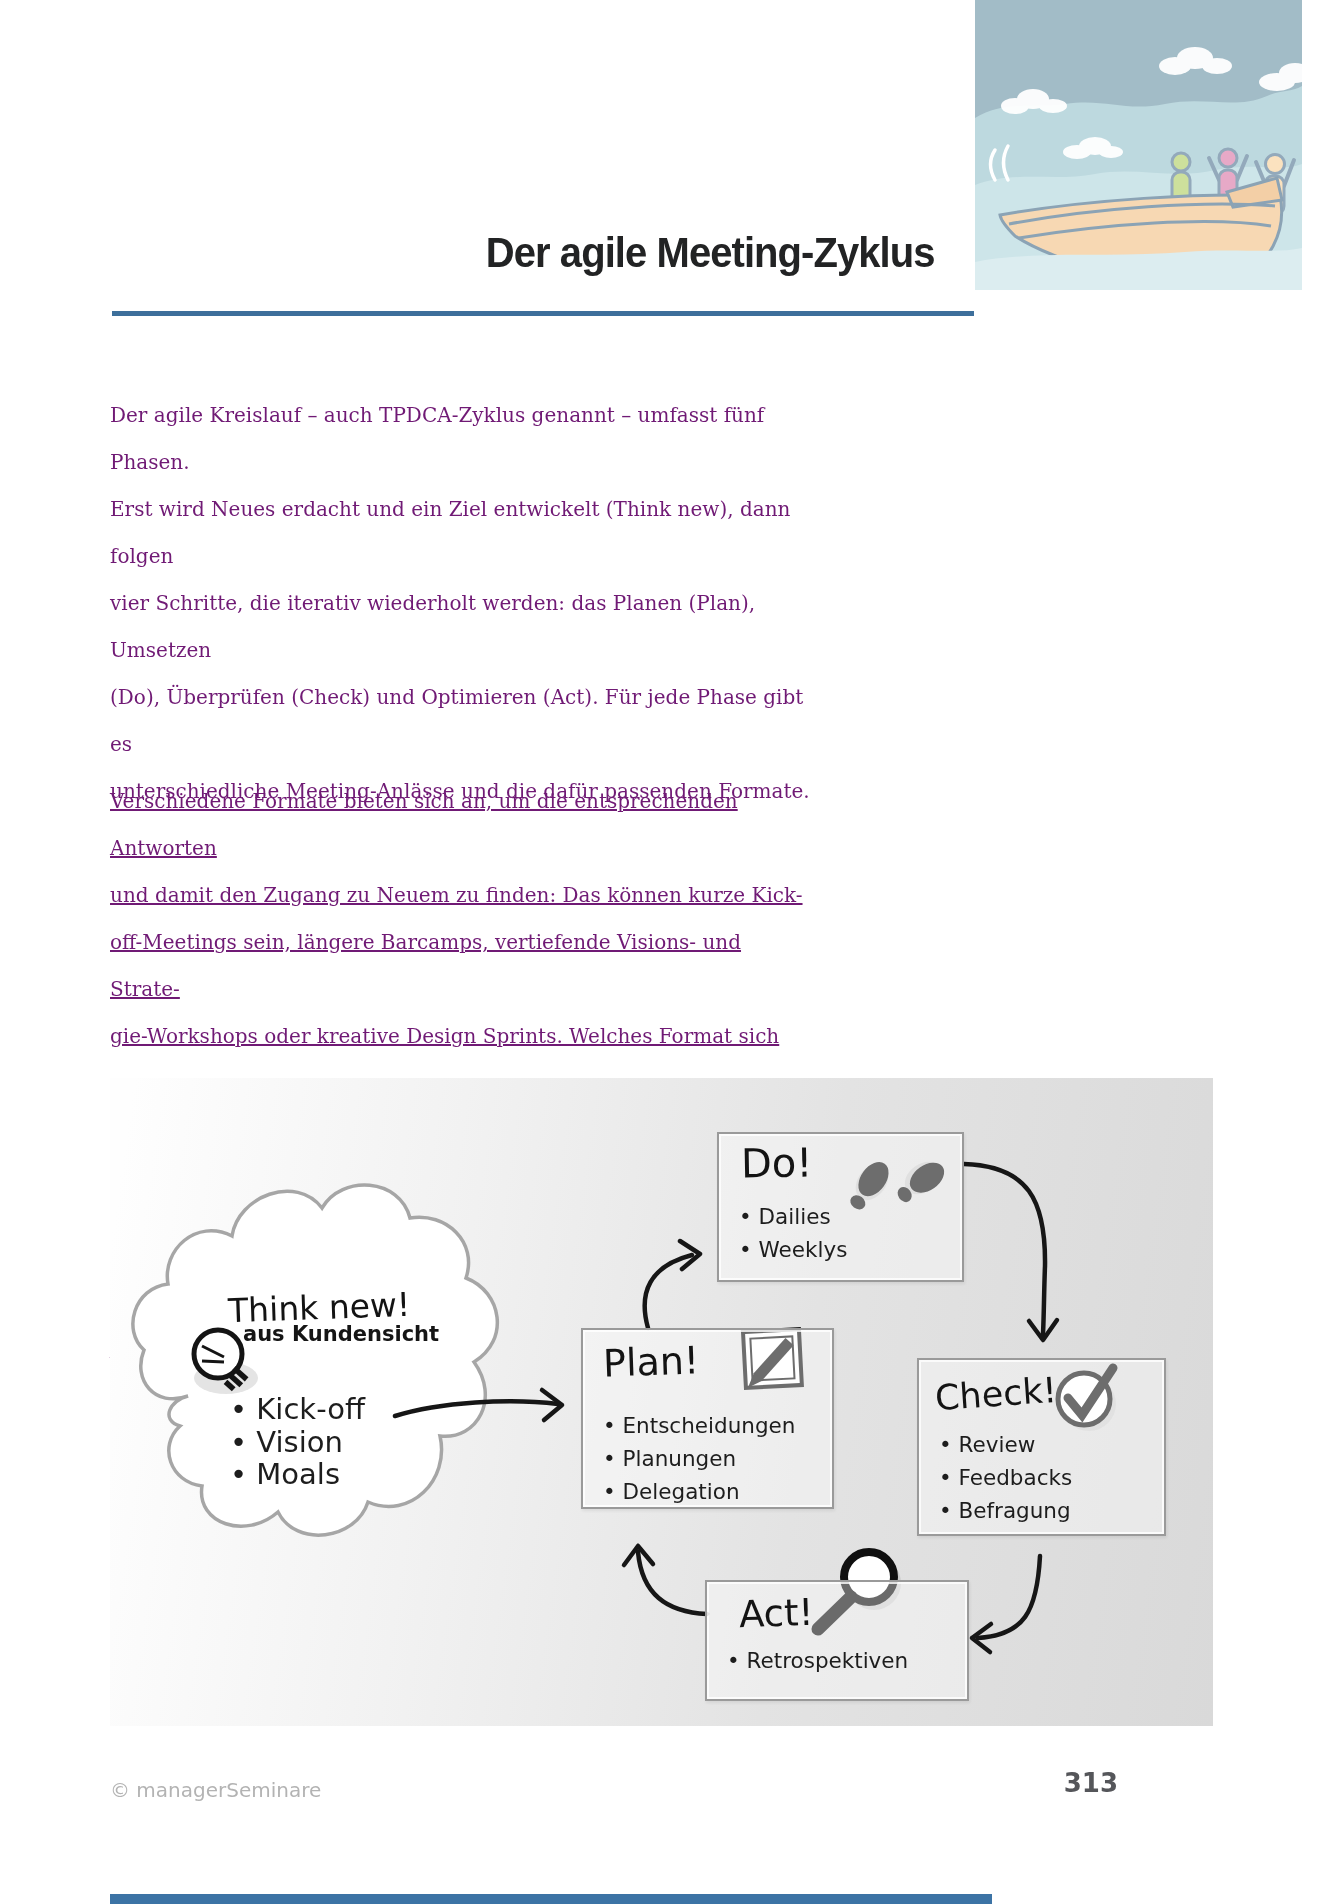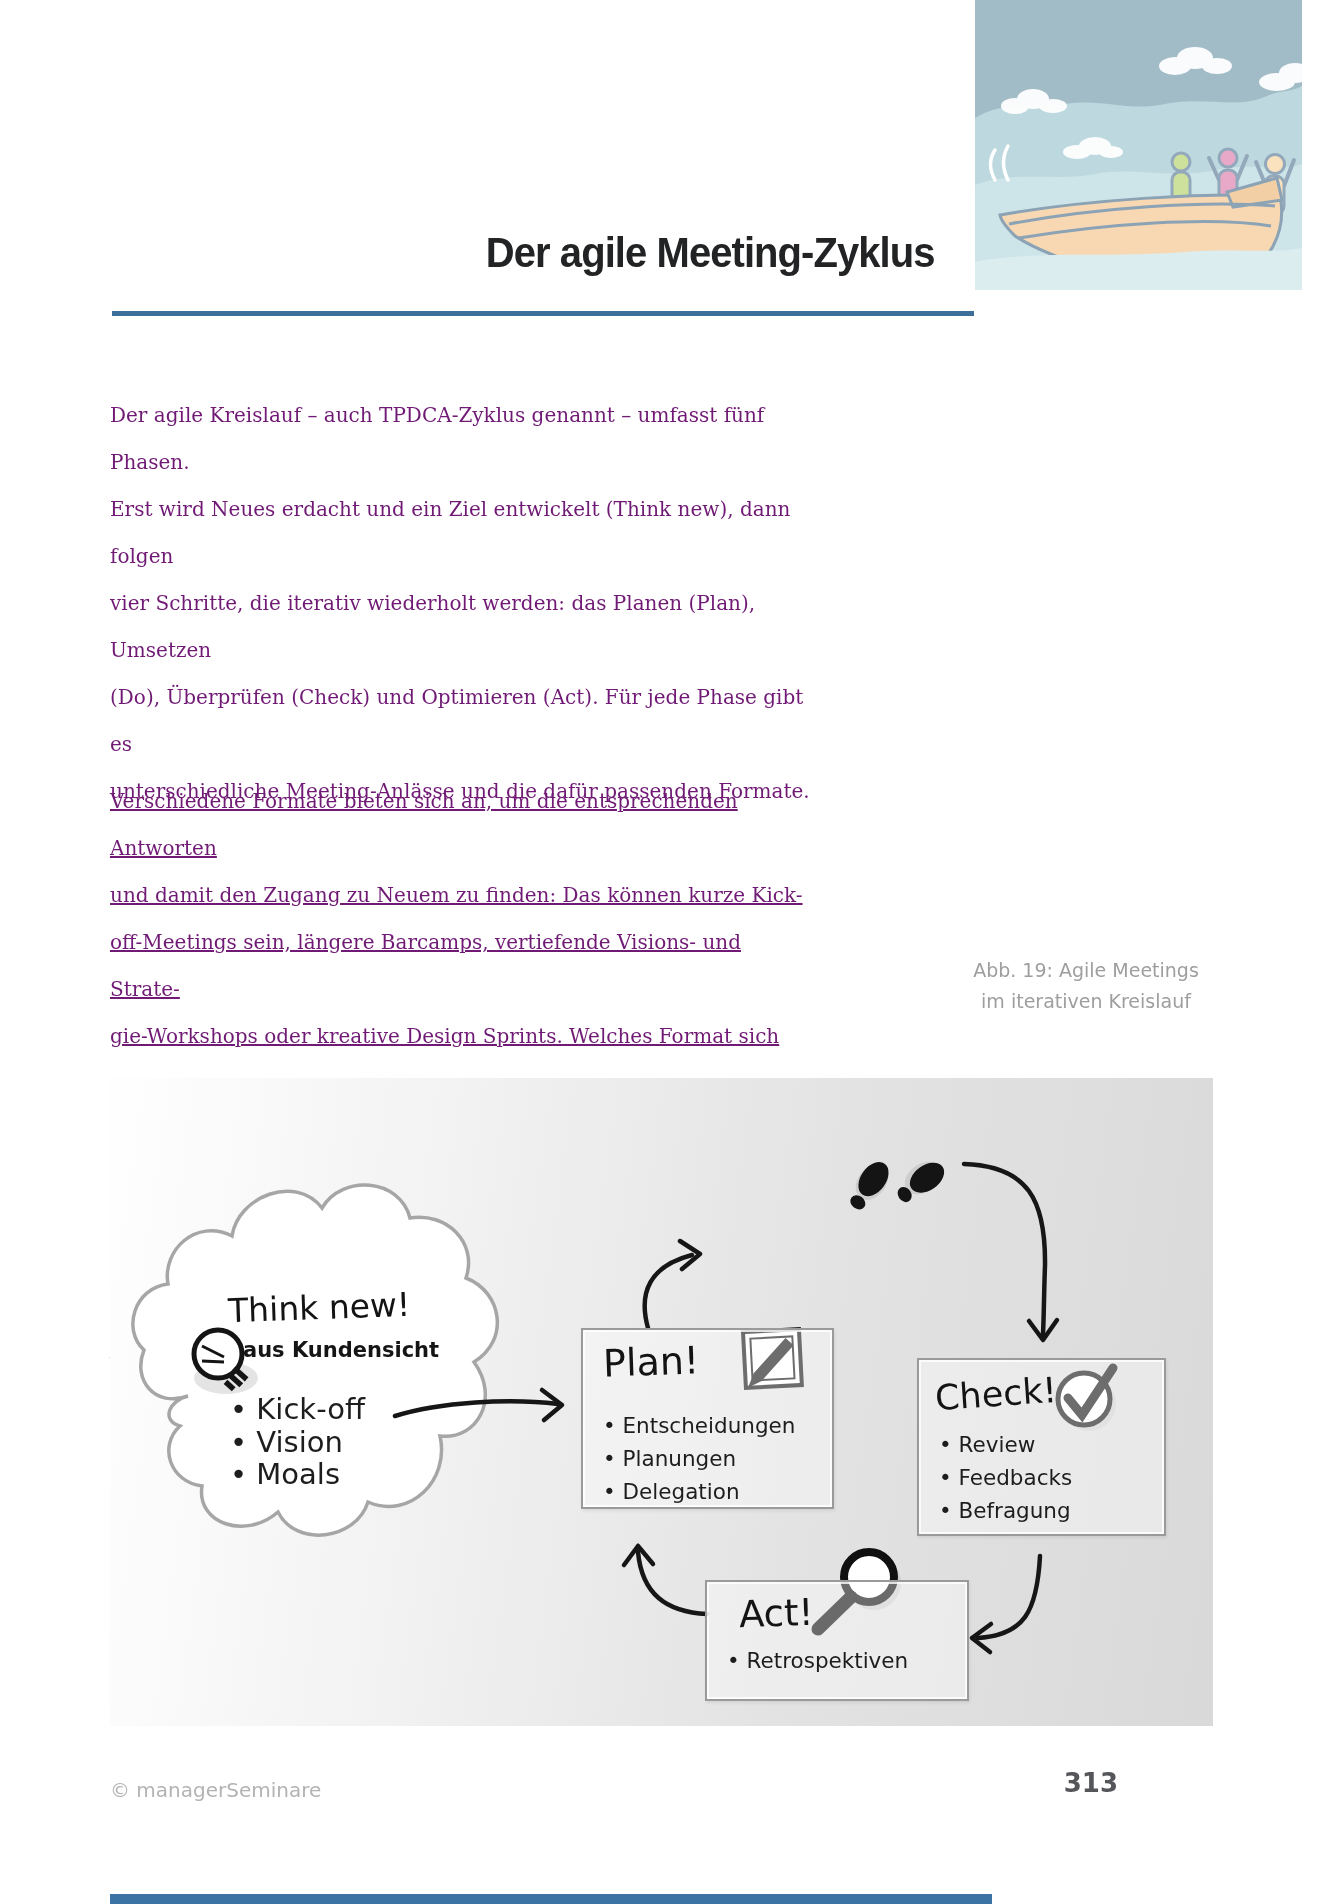--- a/index.html
+++ b/index.html
@@ -44,21 +44,21 @@
 
   .items{position:absolute;left:20px;font-size:21.5px;line-height:33px;color:#1d1d1d;}
   #box-do .items{top:66px;}
   #box-plan .items{top:72px;margin-top:7px;}
   #box-check .items{top:68px;}
   #box-act .items{top:62px;}
   .item::before{content:"• ";}
 
   
   .cloud-title{position:absolute;left:118px;top:210px;font-size:33px;transform:rotate(-2deg);}
-  .cloud-sub{position:absolute;left:133px;top:260px;font-size:21px;font-weight:700;color:#151515;
+  .cloud-sub{position:absolute;left:133px;top:244px;font-size:21px;font-weight:700;color:#151515;
       font-family:"DejaVu Sans",sans-serif;white-space:nowrap;}
   .cloud-items{position:absolute;left:120px;top:315px;font-size:29px;line-height:32.5px;color:#1d1d1d;}
 
   
   .copyright{position:absolute;left:110px;top:1778px;font-size:20px;color:#b3b3b3;}
   .page-number{position:absolute;right:202px;top:1768px;font-size:26px;font-weight:700;color:#55565a;}
   .footer-bar{position:absolute;left:110px;top:1894px;width:882px;height:10px;background:#3c73a5;}
 </style>
 </head>
 <body>
@@ -121,22 +121,20 @@
 (Do), Überprüfen (Check) und Optimieren (Act). Für jede Phase gibt es
 unterschiedliche Meeting-Anlässe und die dafür passenden Formate.</div>
   <div class="para" id="para3">Verschiedene Formate bieten sich an, um die entsprechenden Antworten
 und damit den Zugang zu Neuem zu finden: Das können kurze Kick-
 off-Meetings sein, längere Barcamps, vertiefende Visions- und Strate-
 gie-Workshops oder kreative Design Sprints. Welches Format sich am
 besten eignet, hängt vom Ausmaß der Neuerung ab, die gestaltet werden
 soll. Die Faustregel: Je größer die Transformation oder Neuentwicklung,
 desto länger sollte das Kick-off-Meeting dauern. Bei kleinen Veränderun-</div>
 
-  <div class="fig-caption">Abb. 19: Agile Meetings
-im iterativen Kreislauf</div>
 
   <div class="diagram">
 
     <svg class="layer" width="1103" height="648" viewBox="0 0 1103 648">
 
       <path d="M78,318 C45,330 22,302 34,272 C12,252 24,210 58,206 C52,172 86,140 122,158
            C128,118 186,96 212,130 C232,96 290,100 300,140 C336,134 368,164 356,200
            C392,214 400,262 364,284 C390,320 368,362 330,358 C340,402 300,442 258,424
            C246,462 186,470 168,434 C136,462 86,446 92,408 C60,404 48,368 70,348
            C50,342 60,322 78,318 Z" fill="#ffffff" stroke="#a6a6a6" stroke-width="3.5"></path>
@@ -212,20 +210,27 @@
     </svg>
 
     <div class="hand cloud-title">Think new!</div>
     <div class="cloud-sub">aus Kundensicht</div>
     <div class="cloud-items">
       <div class="item">Kick-off</div>
       <div class="item">Vision</div>
       <div class="item">Moals</div>
     </div>
 
+    <div class="dbox" id="box-do">
+      <div class="hand">Do!</div>
+      <div class="items">
+        <div class="item">Dailies</div>
+        <div class="item">Weeklys</div>
+      </div>
+    </div>
 
     <div class="dbox" id="box-plan">
       <div class="hand">Plan!</div>
       <div class="items">
         <div class="item">Entscheidungen</div>
         <div class="item">Planungen</div>
         <div class="item">Delegation</div>
       </div>
     </div>
 

